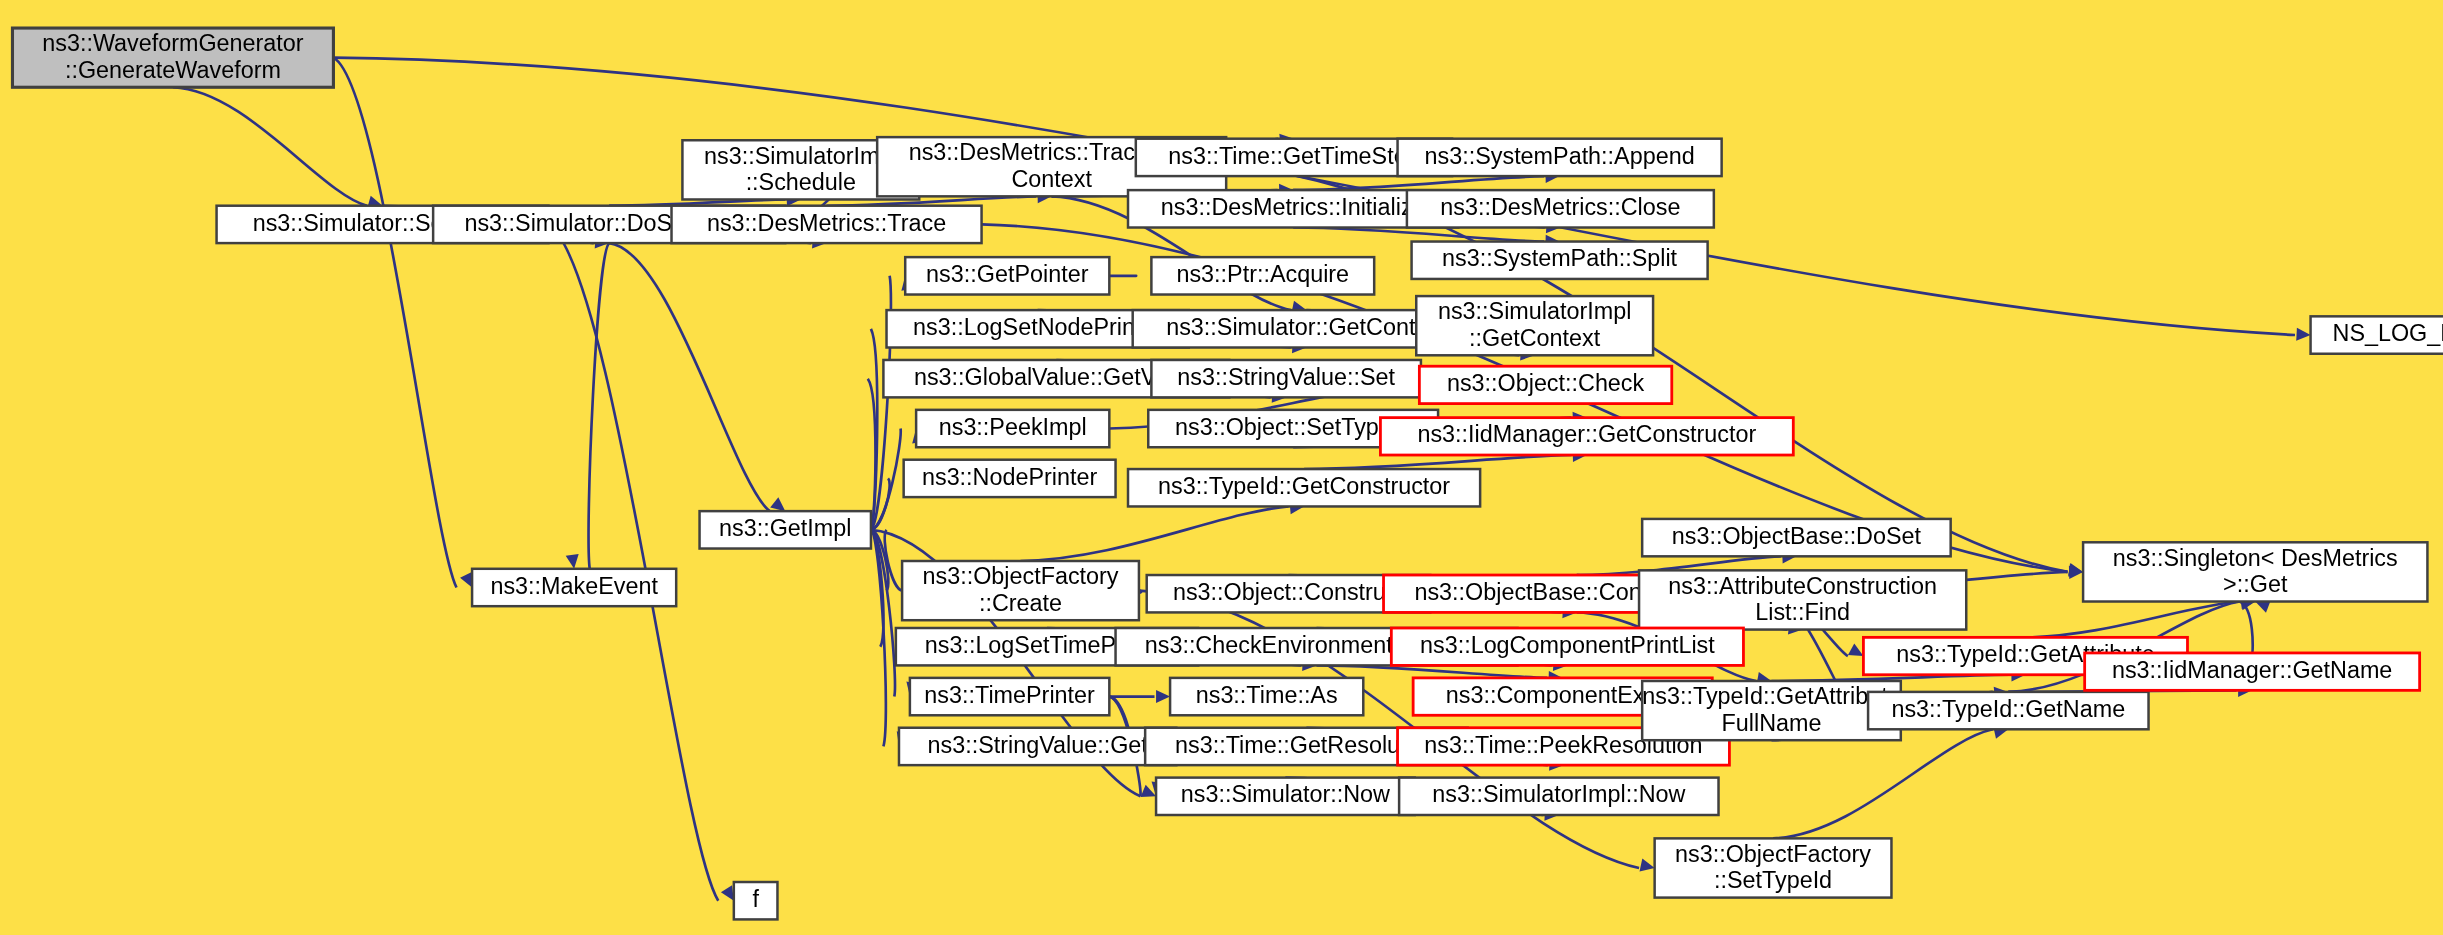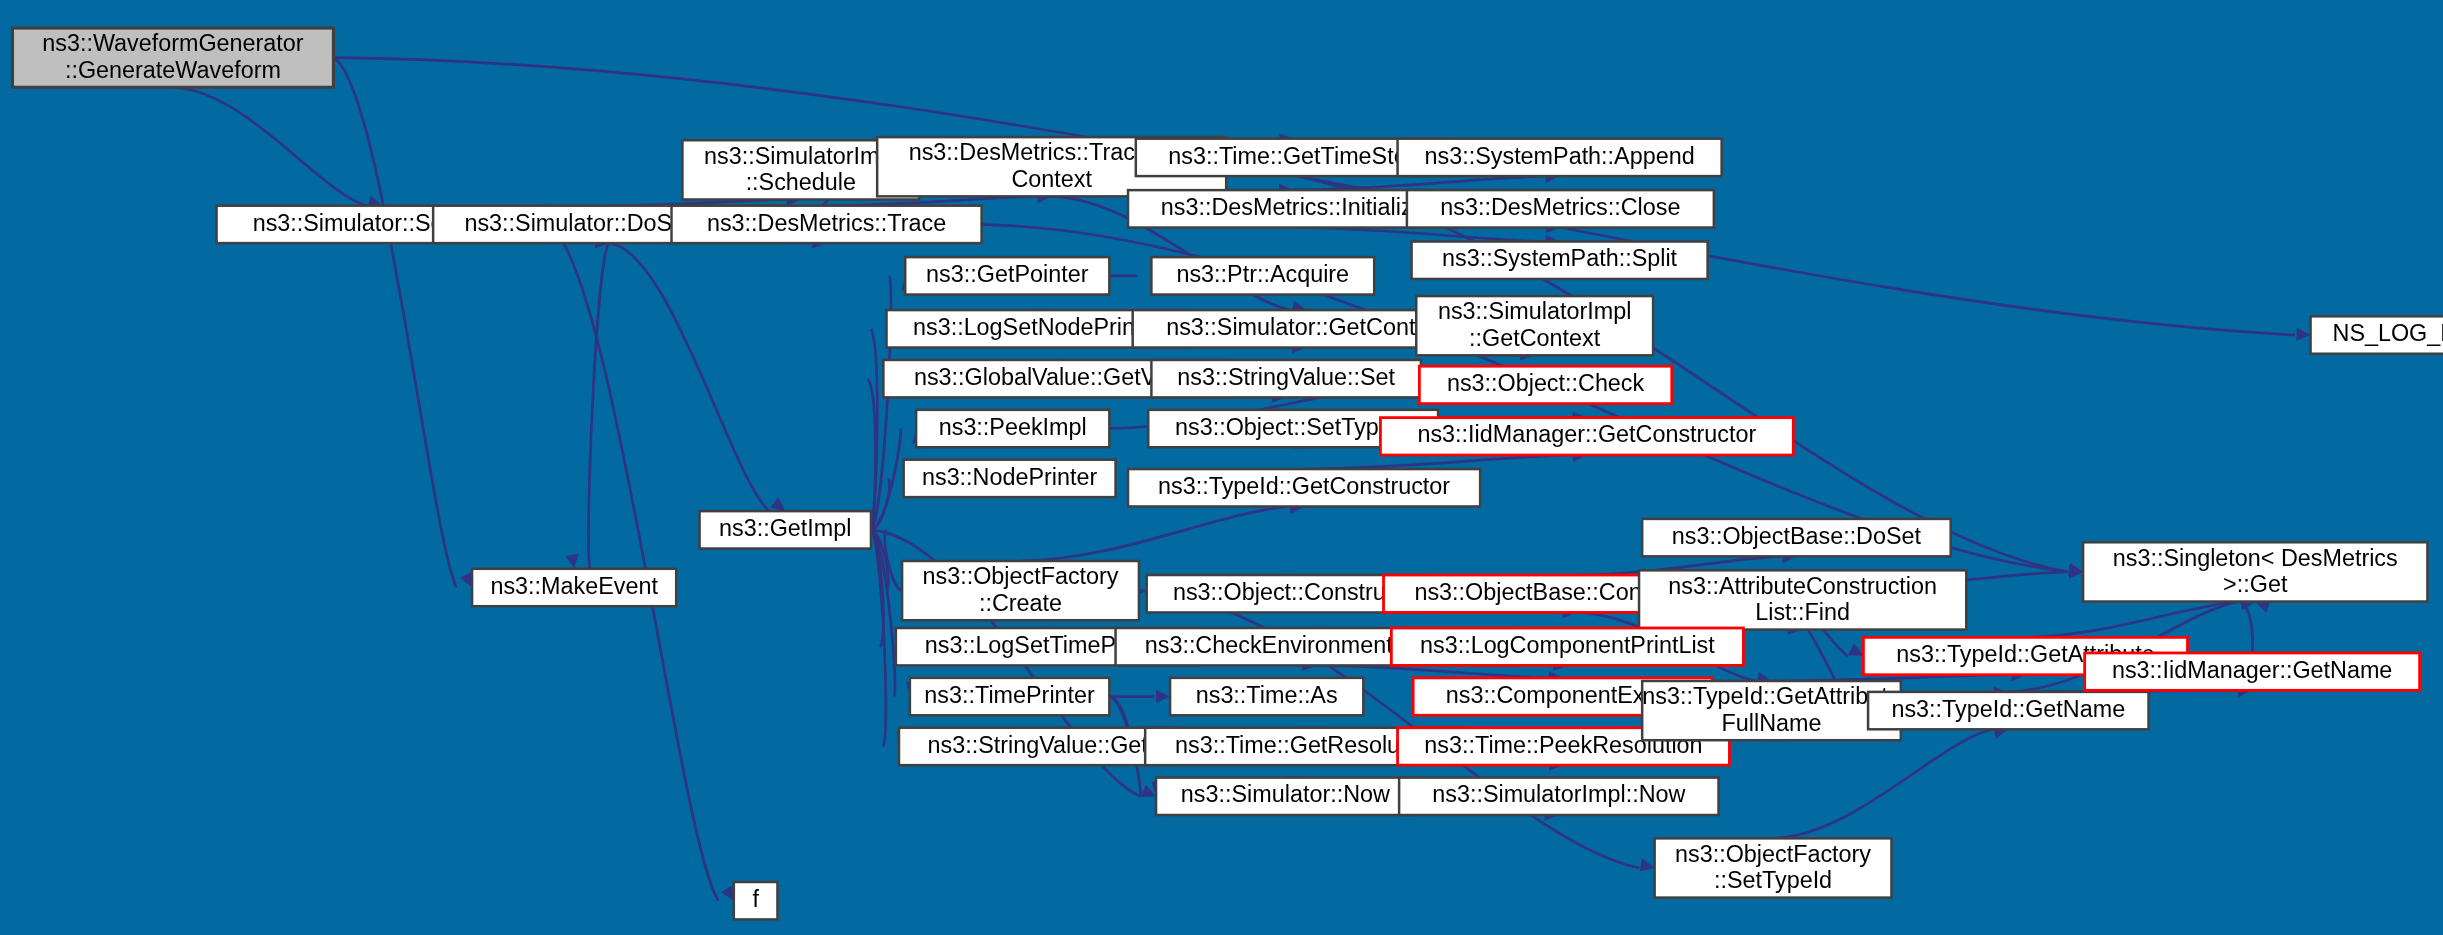--- a/index.html
+++ b/index.html
@@ -1,17 +1,17 @@
 <!DOCTYPE html>
 <html><head>
 <meta charset="utf-8">
 <style>
   html,body{margin:0;padding:0;background:#ffffff;}
   body{font-family:"Liberation Sans", sans-serif;}
-  #graph-wrap{position:relative;width:2443px;height:935px;overflow:hidden;background:#0369a1;text-decoration:underline;}
+  #graph-wrap{position:relative;width:2443px;height:935px;overflow:hidden;background:#fde047;text-decoration:underline;}
   svg#callgraph{display:block;width:2443px;height:935px;}
   .nodebox{fill:#ffffff;stroke:#404040;stroke-width:1.6;}
   .nodebox.root{fill:#bfbfbf;stroke:#404040;stroke-width:2;}
   .nodebox.red{fill:#ffffff;stroke:#ff0000;stroke-width:1.8;}
   .nodelabel{font-family:"Liberation Sans", sans-serif;font-size:15px;fill:#000;
              text-anchor:middle;dominant-baseline:middle;pointer-events:none;}
   .edge{fill:none;stroke:#2e3383;stroke-width:1.7;}
   .arrowfill{fill:#2e3383;}
   g.node{cursor:pointer;}
 </style>

